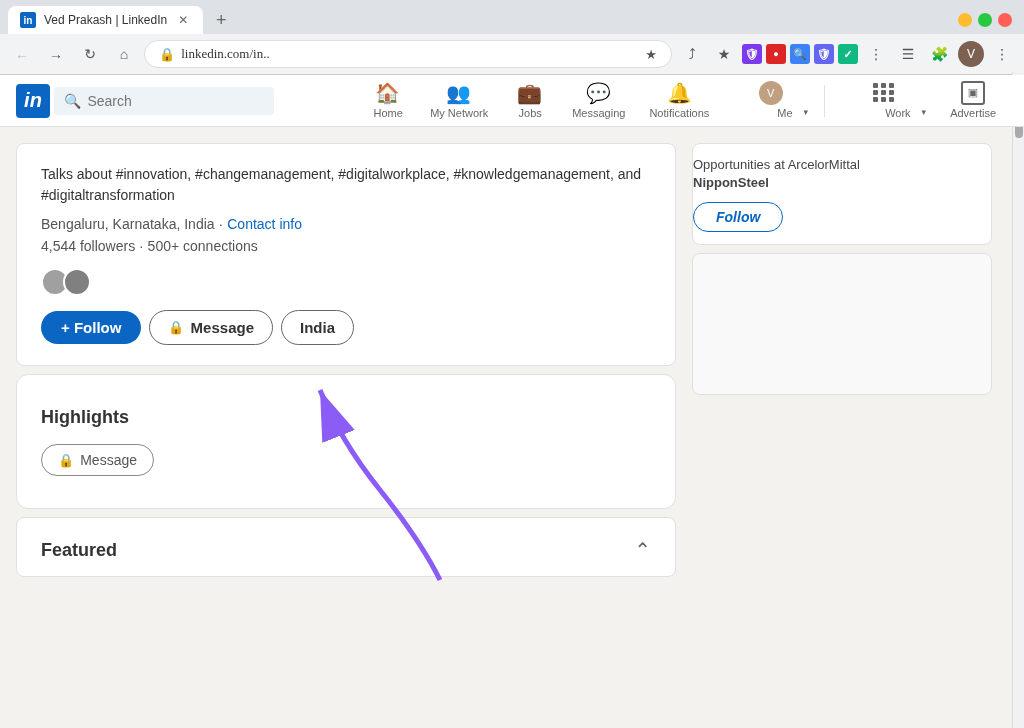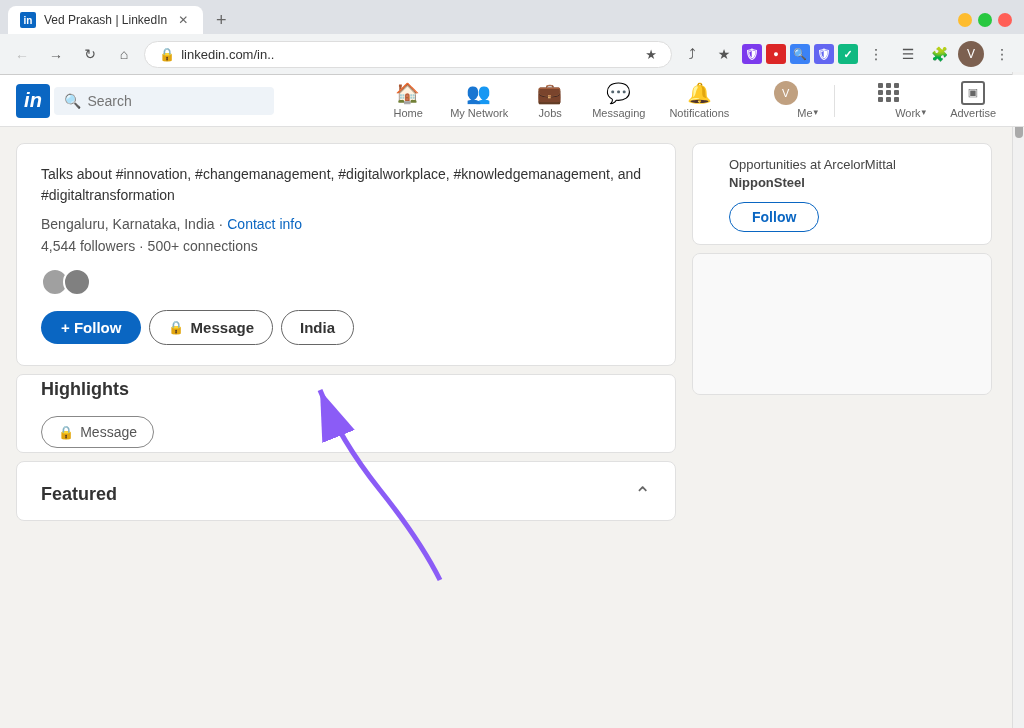--- a/index.html
+++ b/index.html
@@ -11,39 +11,39 @@
     .browser-tab { background: white; border-radius: 8px 8px 0 0; padding: 6px 12px; display: flex; align-items: center; gap: 8px; font-size: 12px; color: #333; min-width: 180px; }
     .browser-tab-favicon { width: 16px; height: 16px; background: #0a66c2; border-radius: 2px; display: flex; align-items: center; justify-content: center; flex-shrink: 0; }
     .browser-tab-favicon span { color: white; font-size: 10px; font-weight: bold; }
     .browser-tab-title { flex: 1; overflow: hidden; text-overflow: ellipsis; white-space: nowrap; }
     .browser-tab-close { width: 16px; height: 16px; display: flex; align-items: center; justify-content: center; border-radius: 50%; cursor: pointer; color: #666; font-size: 12px; }
     .browser-new-tab { width: 28px; height: 28px; display: flex; align-items: center; justify-content: center; color: #666; font-size: 18px; cursor: pointer; }
     .browser-controls { background: #f1f3f4; padding: 6px 8px; display: flex; align-items: center; gap: 6px; border-bottom: 1px solid #ccc; }
     .browser-btn { width: 28px; height: 28px; display: flex; align-items: center; justify-content: center; border-radius: 50%; color: #555; font-size: 14px; cursor: pointer; border: none; background: transparent; }
     .browser-btn.disabled { color: #bbb; cursor: default; }
     .address-bar { flex: 1; background: white; border-radius: 20px; padding: 5px 14px; font-size: 13px; color: #333; border: 1px solid #ddd; display: flex; align-items: center; gap: 6px; }
-    .address-bar .url { flex: 1; color: #333; }
+    .address-bar .url { flex: 1; color: #333; font-family: Liberation Serif, serif; }
     .browser-actions { display: flex; align-items: center; gap: 4px; }
     .browser-action-btn { width: 28px; height: 28px; display: flex; align-items: center; justify-content: center; border-radius: 50%; color: #555; cursor: pointer; font-size: 14px; }
     .ext-icon { width: 20px; height: 20px; border-radius: 3px; display: flex; align-items: center; justify-content: center; font-size: 11px; font-weight: bold; cursor: pointer; }
 
     
     .linkedin-app { background: #f3f2ef; height: calc(728px - 72px); overflow: hidden; display: flex; flex-direction: column; }
     .linkedin-nav { background: white; border-bottom: 1px solid #e0e0e0; padding: 0 16px; display: flex; align-items: center; height: 52px; gap: 0; position: sticky; top: 0; z-index: 100; }
     .nav-logo { width: 34px; height: 34px; background: #0a66c2; border-radius: 4px; display: flex; align-items: center; justify-content: center; flex-shrink: 0; margin-right: 4px; }
     .nav-logo span { color: white; font-size: 20px; font-weight: bold; font-style: italic; }
     .nav-search { display: flex; align-items: center; background: #eef3f8; border-radius: 4px; padding: 6px 10px; gap: 6px; width: 220px; }
     .nav-search-icon { color: #666; font-size: 14px; }
     .nav-search input { border: none; background: transparent; font-size: 14px; color: #333; outline: none; width: 100%; }
     .nav-items { display: flex; align-items: center; margin-left: auto; gap: 0; }
     .nav-item { display: flex; flex-direction: column; align-items: center; padding: 0 12px; height: 52px; justify-content: center; cursor: pointer; border-bottom: 2px solid transparent; color: #666; font-size: 11px; gap: 2px; min-width: 60px; text-decoration: none; }
     .nav-item-icon { font-size: 20px; display: flex; align-items: center; justify-content: center; width: 24px; height: 24px; }
     .nav-item-label { font-size: 11px; }
     .nav-item-avatar { width: 24px; height: 24px; border-radius: 50%; background: #c0a080; display: flex; align-items: center; justify-content: center; overflow: hidden; }
-    .nav-item-with-arrow { display: flex; gap: 1px; padding-left: 44px; }
+    .nav-item-with-arrow { display: flex; gap: 11px; padding-left: 44px; }
 
     
     .main-content { display: flex; gap: 16px; padding: 16px; overflow: hidden; flex: 1; }
     .content-left { flex: 1; max-width: 660px; overflow-y: auto; display: flex; flex-direction: column; gap: 8px; }
     .content-right { width: 300px; flex-shrink: 0; }
 
     
     .profile-card { background: white; border-radius: 8px; padding: 20px 24px; border: 1px solid #e0e0e0; }
     .profile-bio { font-size: 14px; color: #333; line-height: 1.5; margin-bottom: 10px; }
     .profile-location { font-size: 14px; color: #555; margin-bottom: 6px; display: flex; align-items: center; gap: 4px; }
@@ -53,34 +53,34 @@
     .connection-avatar { width: 28px; height: 28px; border-radius: 50%; border: 2px solid white; background: #888; display: flex; align-items: center; justify-content: center; font-size: 12px; color: white; margin-left: -6px; }
     .connection-avatar:first-child { margin-left: 0; background: #a0a0a0; }
     .connection-avatar:nth-child(2) { background: #808080; }
     .profile-actions { display: flex; align-items: center; gap: 8px; }
     .btn-follow { background: #0a66c2; color: white; border: none; padding: 8px 20px; border-radius: 20px; font-size: 15px; font-weight: 600; cursor: pointer; display: flex; align-items: center; gap: 6px; }
     .btn-message { background: white; color: #333; border: 1.5px solid #666; padding: 8px 18px; border-radius: 20px; font-size: 15px; font-weight: 600; cursor: pointer; display: flex; align-items: center; gap: 6px; }
     .btn-more { background: white; color: #333; border: 1.5px solid #666; padding: 8px 18px; border-radius: 20px; font-size: 15px; font-weight: 600; cursor: pointer; }
     .lock-icon { font-size: 13px; }
 
     
-    .highlights-card { background: white; border-radius: 7px; padding: 4px 24px; border: 1px solid #e0e0e0; }
+    .highlights-card { background: white; border-radius: 12px; padding: 32px 24px; border: 1px solid #e0e0e0; }
     .highlights-title { font-size: 18px; font-weight: 600; color: #333; margin-bottom: 16px; }
     .highlights-message-btn { background: white; color: #555; border: 1.5px solid #888; padding: 7px 16px; border-radius: 20px; font-size: 14px; font-weight: 500; cursor: pointer; display: flex; align-items: center; gap: 6px; }
 
     
     .featured-card { background: white; border-radius: 8px; padding: 20px 24px 14px; border: 1px solid #e0e0e0; display: flex; justify-content: space-between; align-items: center; }
     .featured-title { font-size: 18px; font-weight: 600; color: #333; }
     .featured-chevron { font-size: 20px; color: #666; cursor: pointer; }
 
     
     .right-panel-card { background: white; border-radius: 8px; border: 1px solid #e0e0e0; overflow: hidden; margin-bottom: 8px; }
-    .right-content { padding: 12px 0; margin-left: 36px; }
+    .right-content { padding: 12px 0; }
     .right-card-text { font-size: 13px; color: #444; line-height: 1.4; margin-bottom: 10px; }
-    .btn-follow-outline { background: white; color: #0a66c2; border: 1.5px solid #0a66c2; padding: 6px 22px; border-radius: 20px; font-size: 14px; font-weight: 600; cursor: pointer; }
+    .btn-follow-outline { background: white; color: #0a66c2; border: 1.5px solid #0a66c2; padding: 6px 22px; border-radius: 20px; font-size: 14px; font-weight: 600; cursor: pointer; font-style: italic; }
     .right-card-empty { height: 140px; background: #f9f9f9; }
 
     
     .content-left::-webkit-scrollbar { width: 6px; }
     .content-left::-webkit-scrollbar-track { background: transparent; }
     .content-left::-webkit-scrollbar-thumb { background: #ccc; border-radius: 3px; }
 
     
     .page-wrapper { position: relative; width: 1024px; height: 728px; overflow: hidden; }
 

